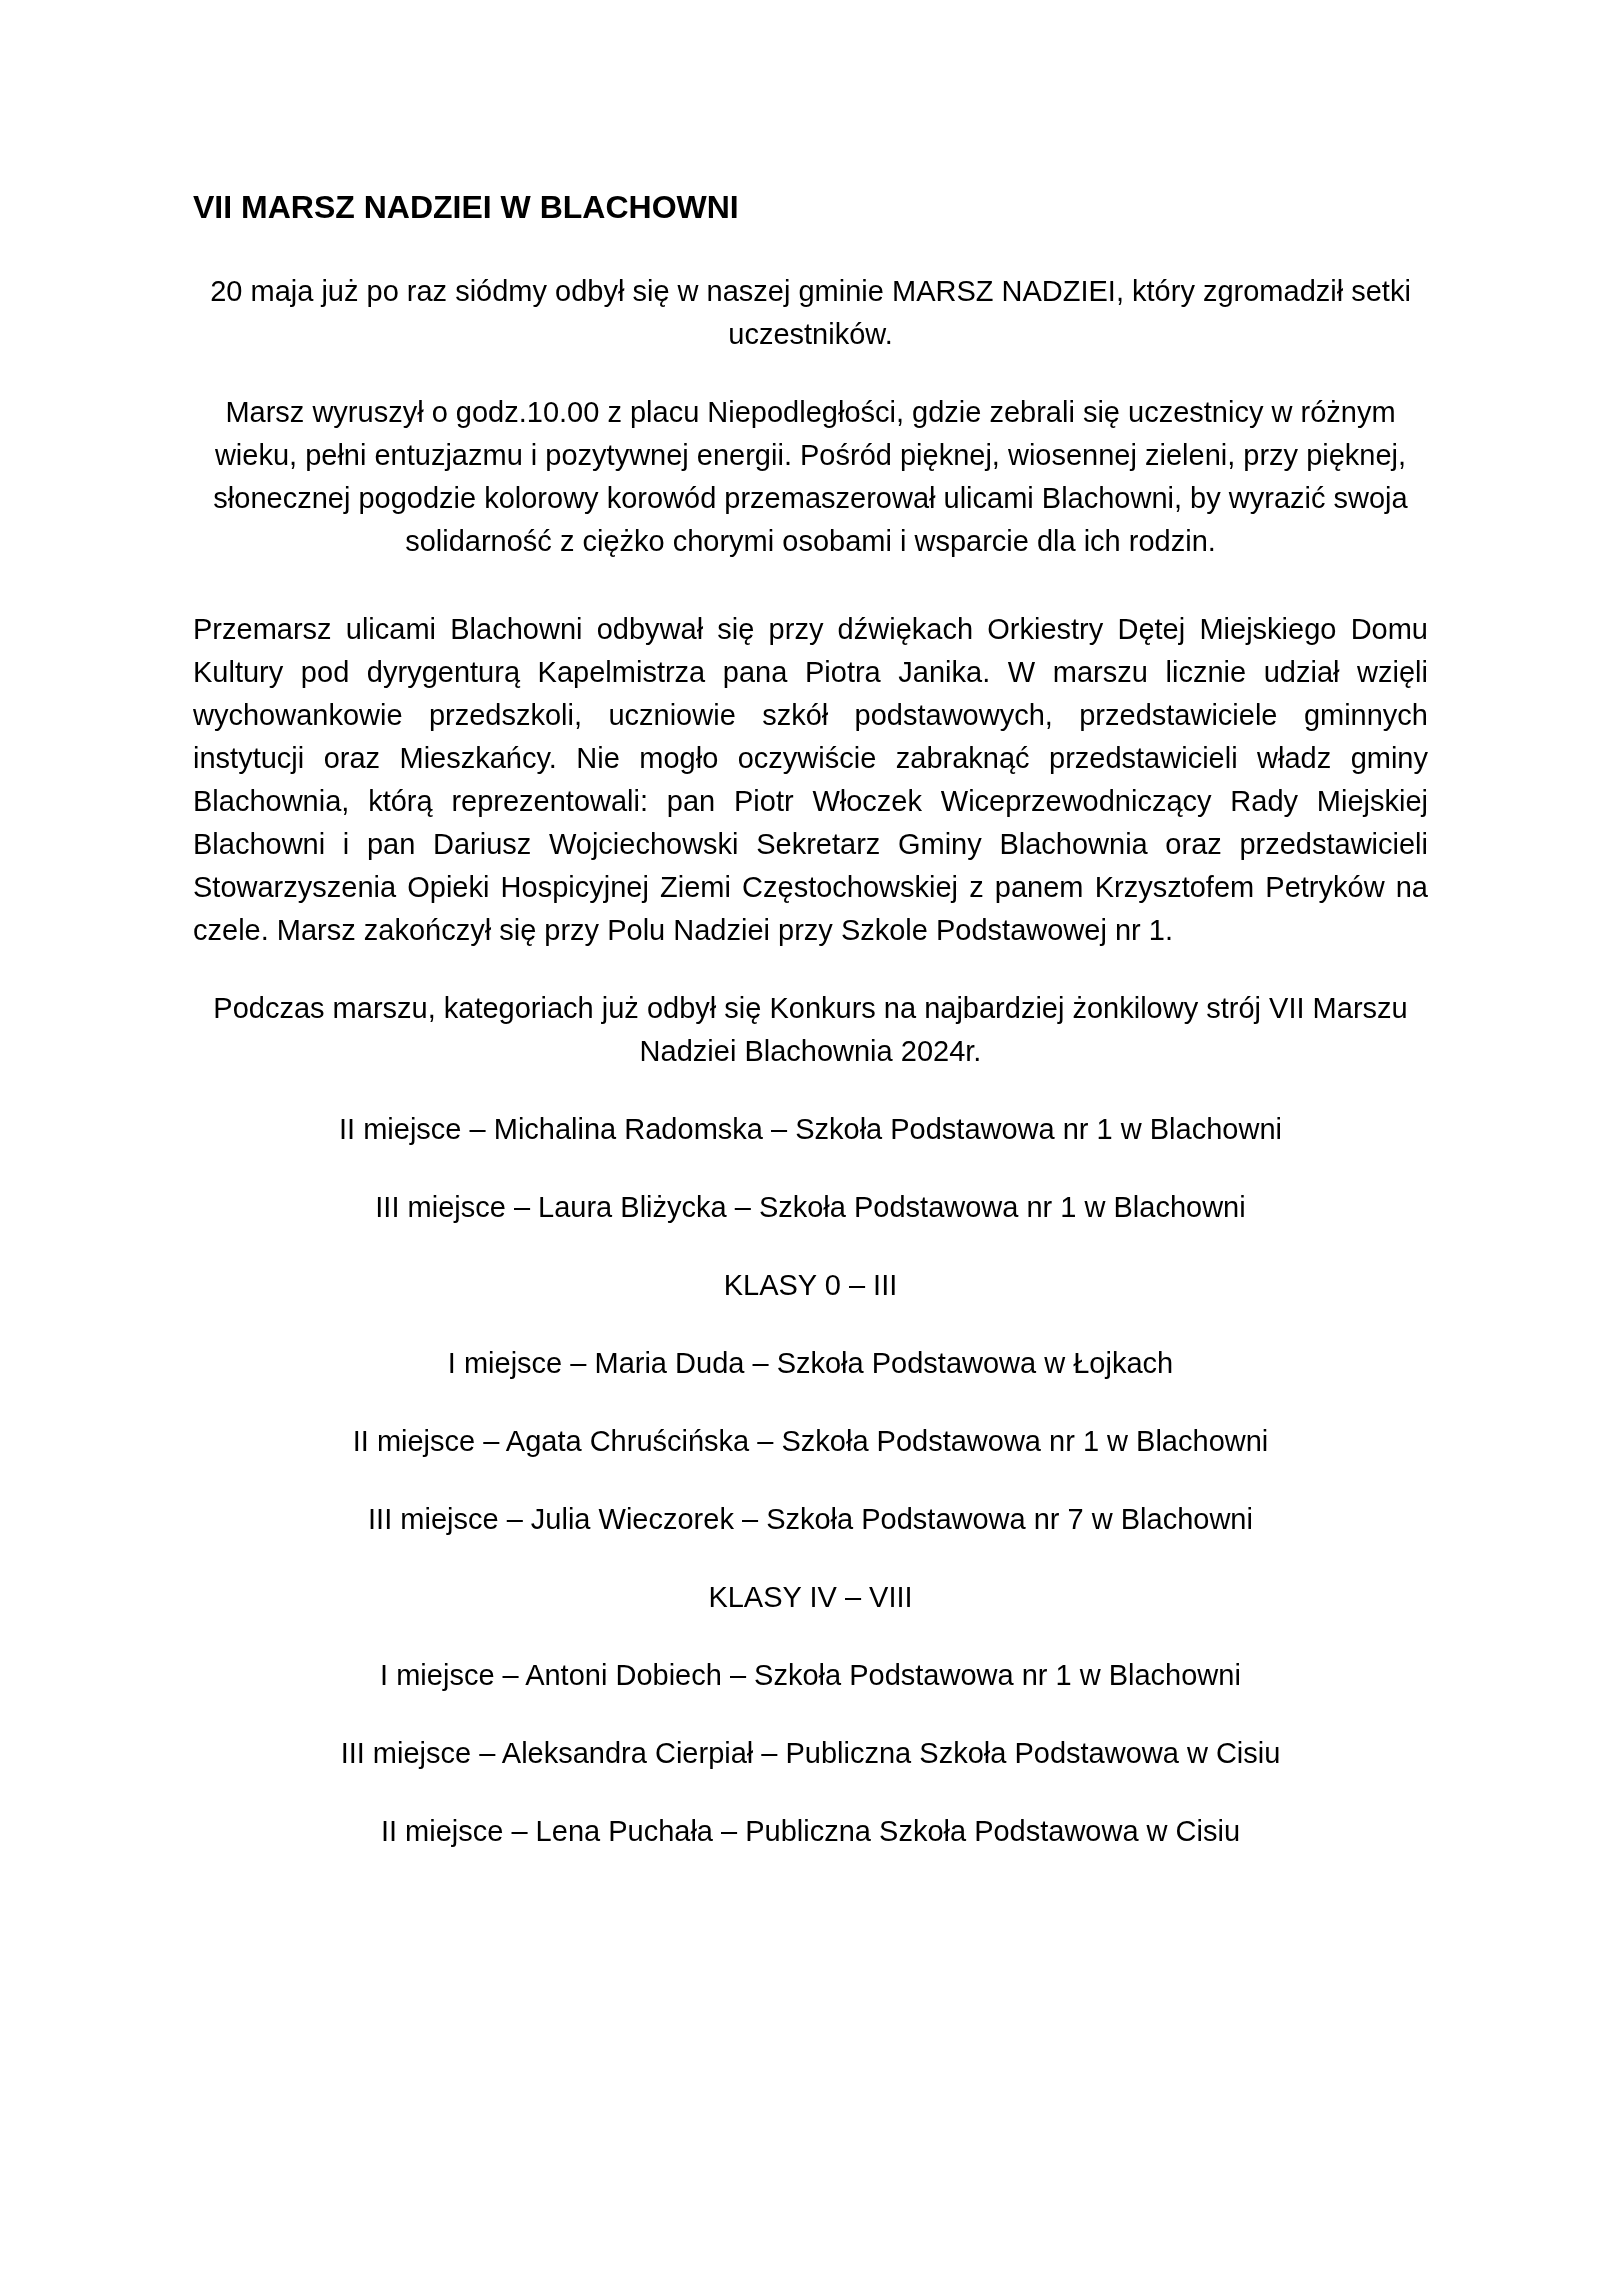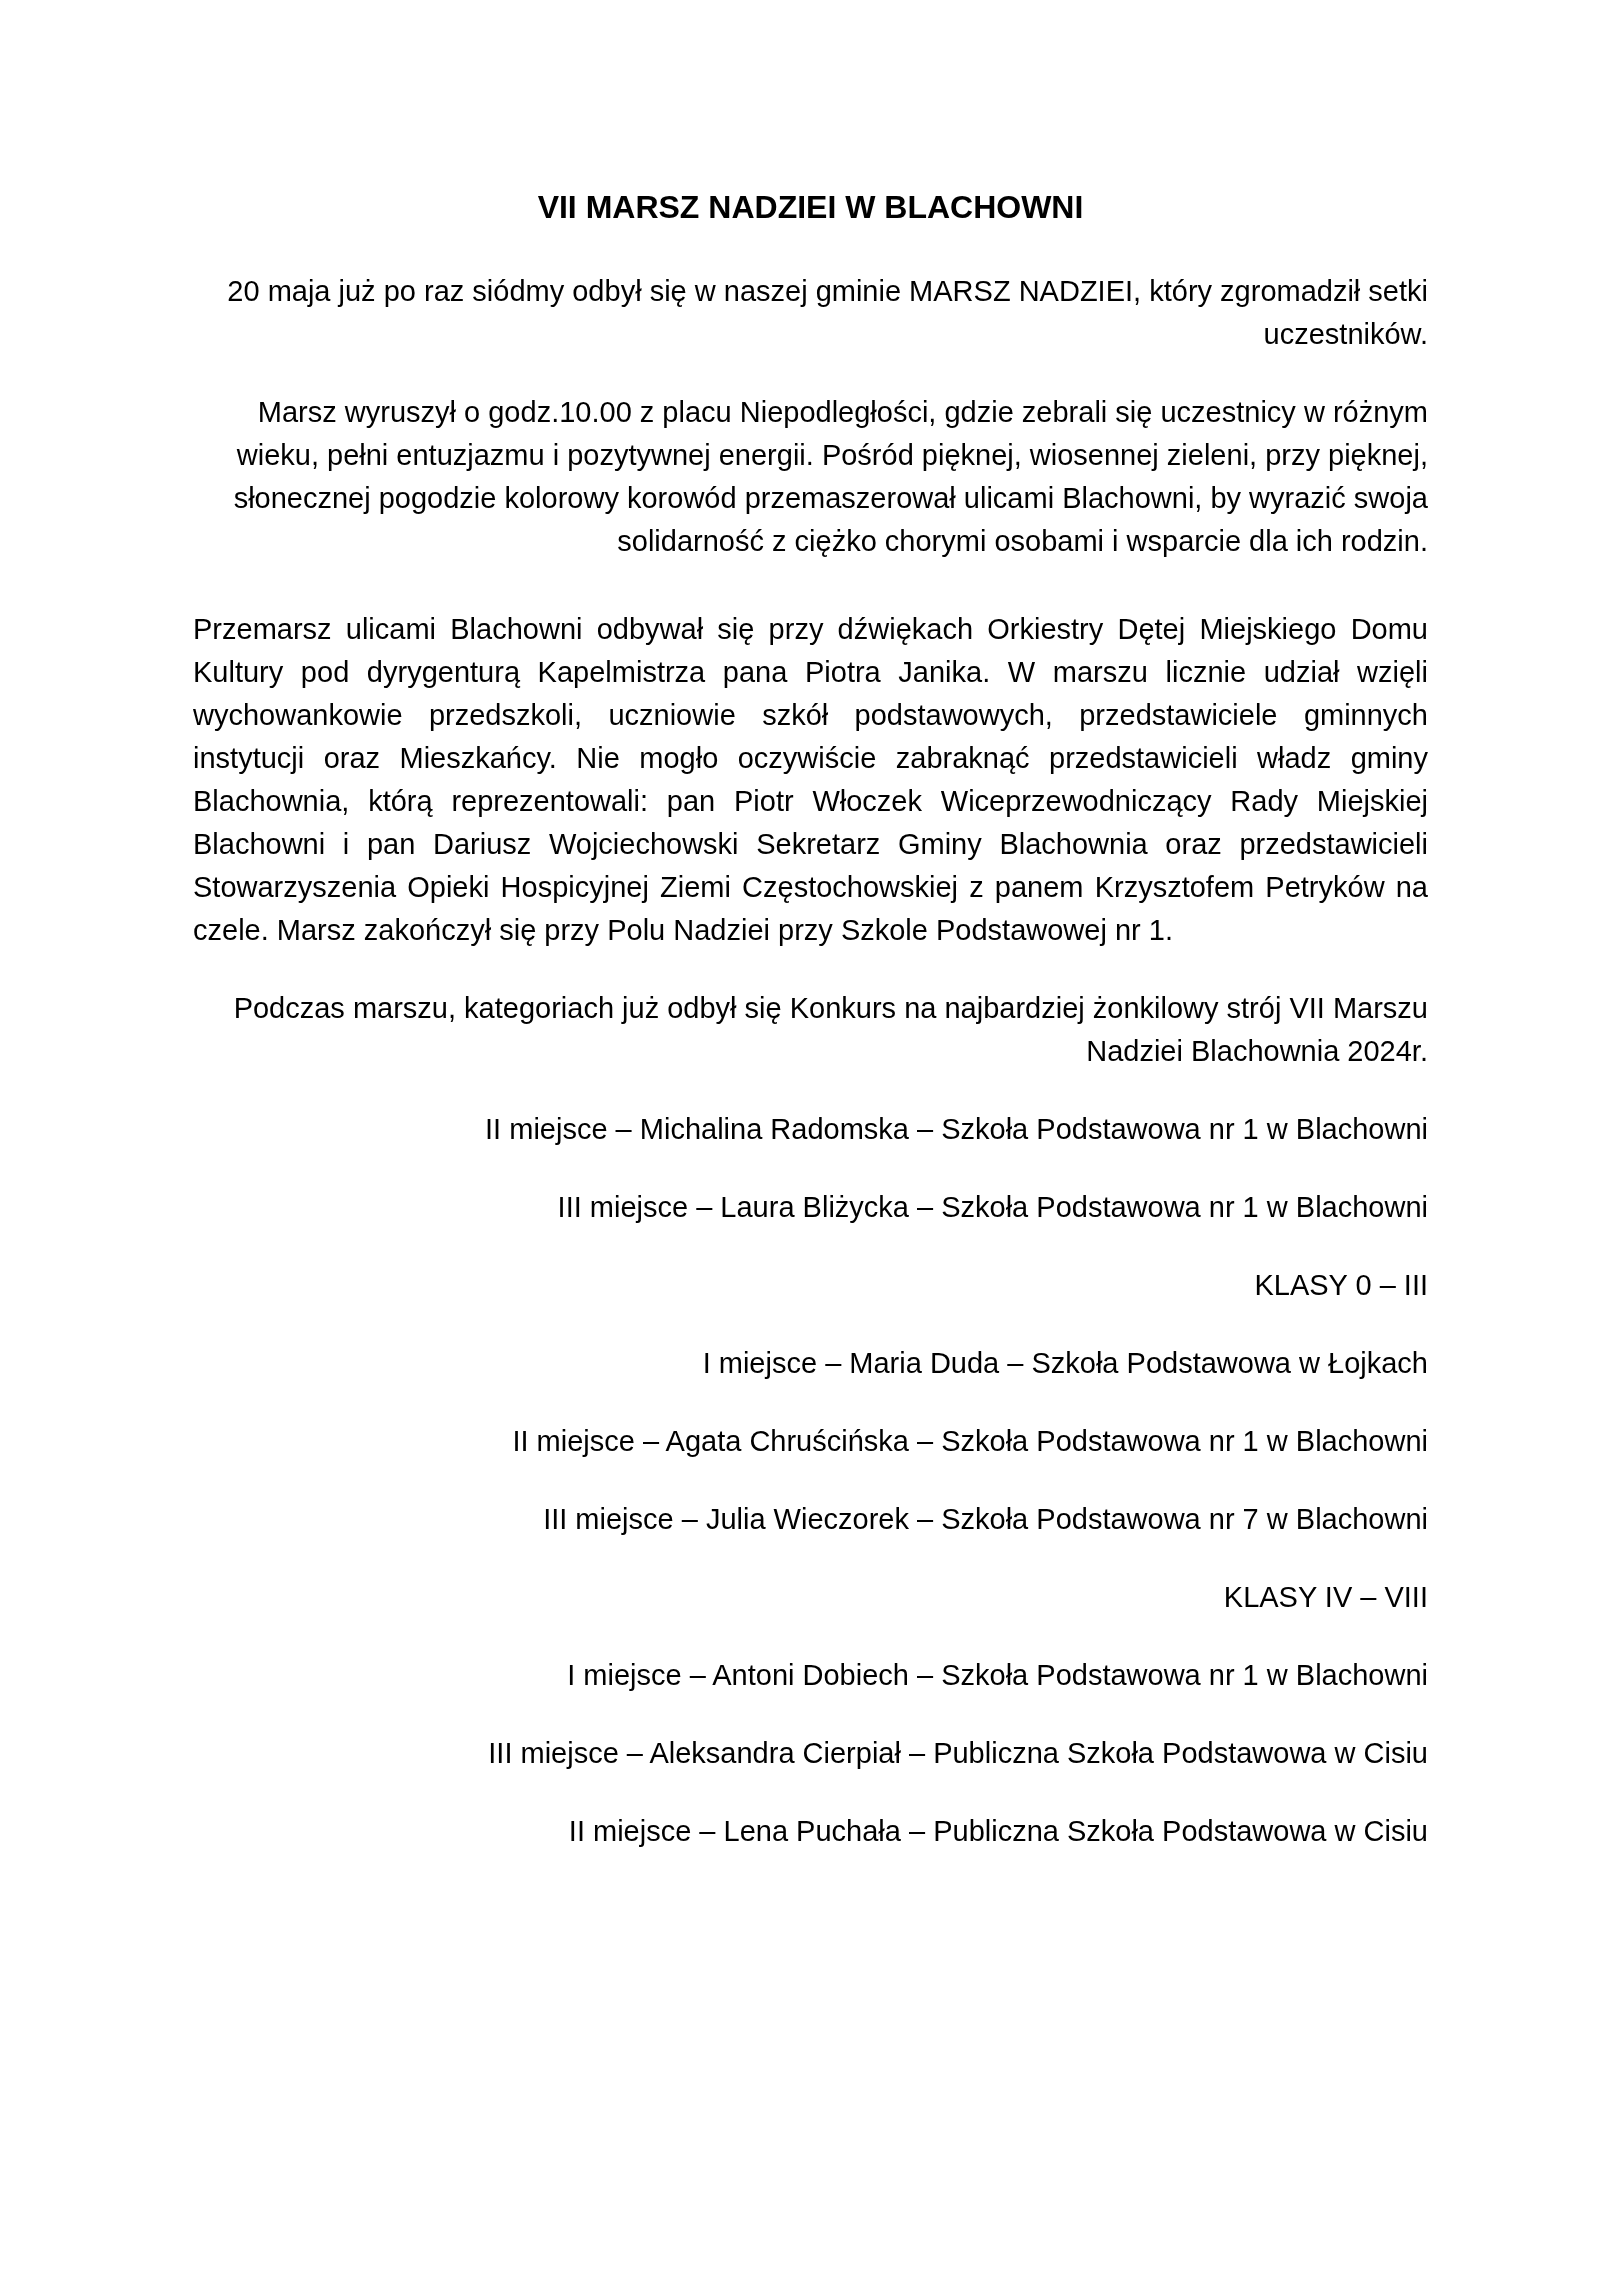--- a/index.html
+++ b/index.html
@@ -14,28 +14,27 @@
     box-sizing: border-box;
     padding: 186px 193px 0 193px;
     font-family: "Liberation Sans", sans-serif;
     font-size: 29px;
     line-height: 43px;
     color: #000000;
     overflow: hidden;
   }
   .doc-title {
     margin: 0 0 41px 0;
-    text-align: center;
     font-weight: bold;
     font-size: 32px;
     line-height: 43px;
   }
   .block {
     margin: 0 0 35px 0;
-    text-align: right;
+    text-align: center;
   }
   .block.justify {
     text-align: justify;
   }
   .block.space-before {
     margin-top: 45px;
   }
 </style>
 </head>
 <body>

